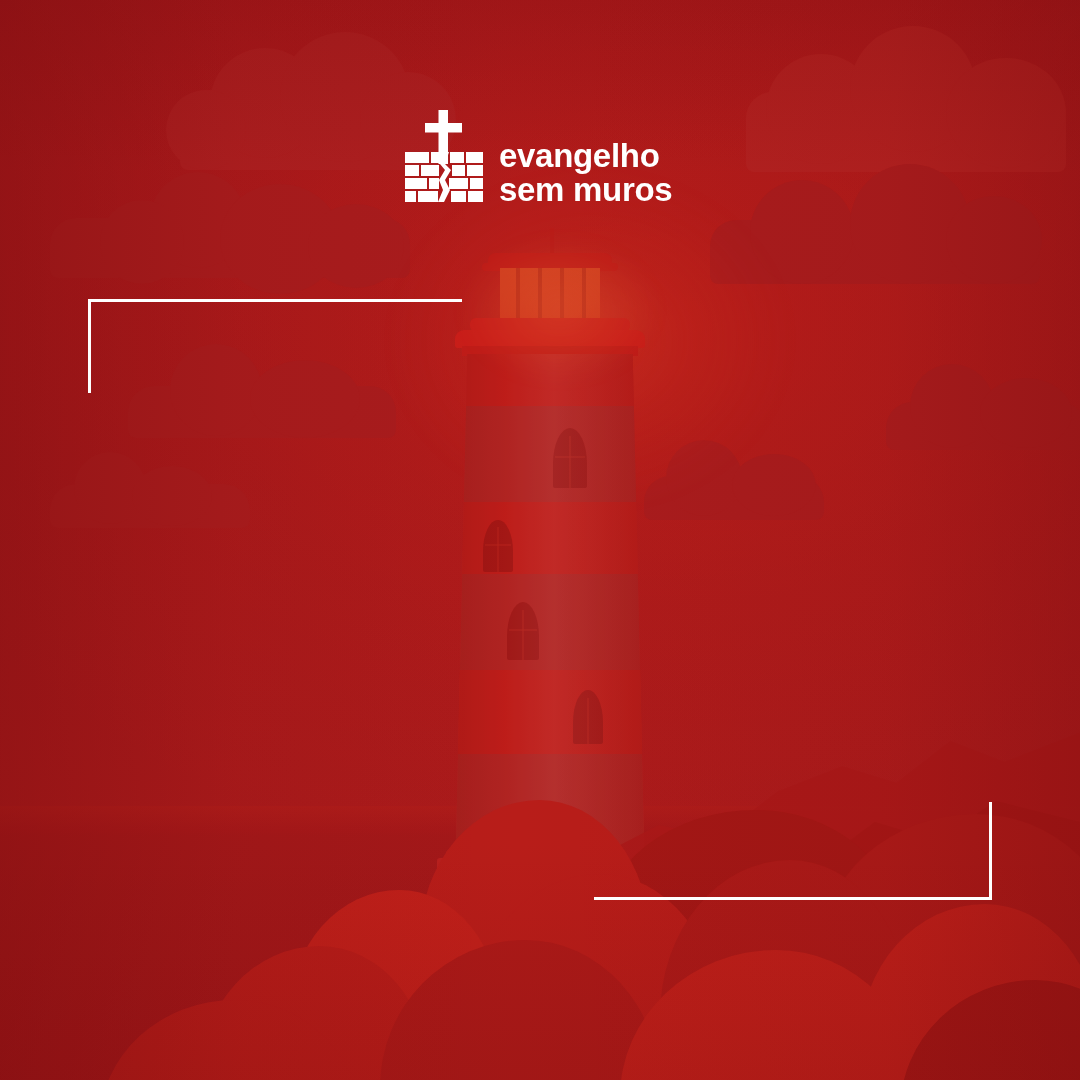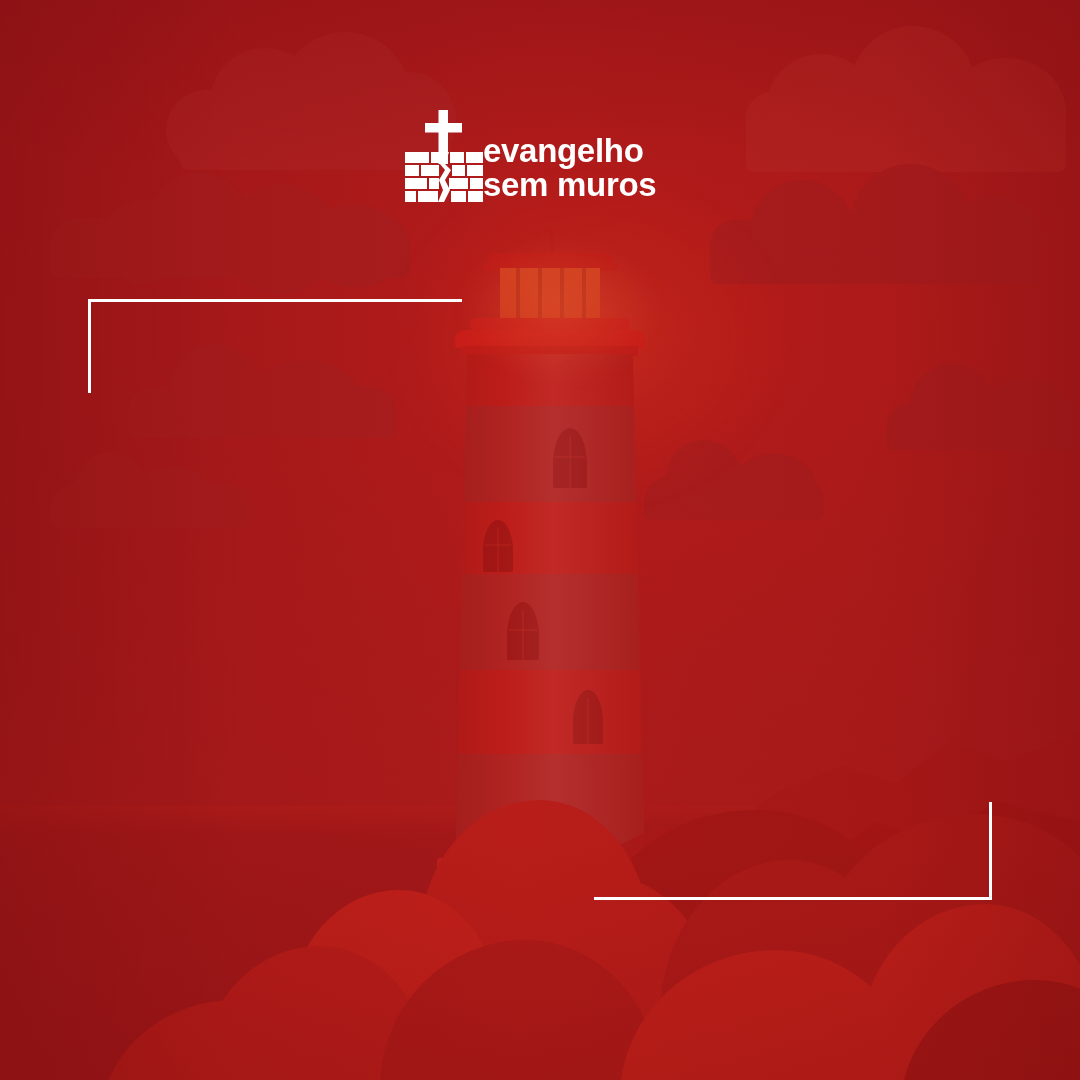--- a/index.html
+++ b/index.html
@@ -192,21 +192,21 @@
       linear-gradient(180deg, rgba(120,12,14,0.22) 0%, rgba(120,12,14,0) 16%, rgba(120,12,14,0) 78%, rgba(120,12,14,0.20) 100%);
   }
   .tint{
     position:absolute; inset:0; pointer-events:none;
     background:rgba(150,20,24,0.20);
   }
 
   
   .logo{
     position:absolute; left:405px; top:108px;
-    display:flex; 
+    display:flex; align-items:center; gap:16px;
     z-index:6;
   }
   .logo-mark{ position:relative; width:78px; height:104px; flex:0 0 78px; }
   .logo-text{
     color:#FFFFFF;
     font-family:"Liberation Sans", sans-serif;
     font-weight:700;
     font-size:33px;
     line-height:1.02;
     letter-spacing:-0.3px;

